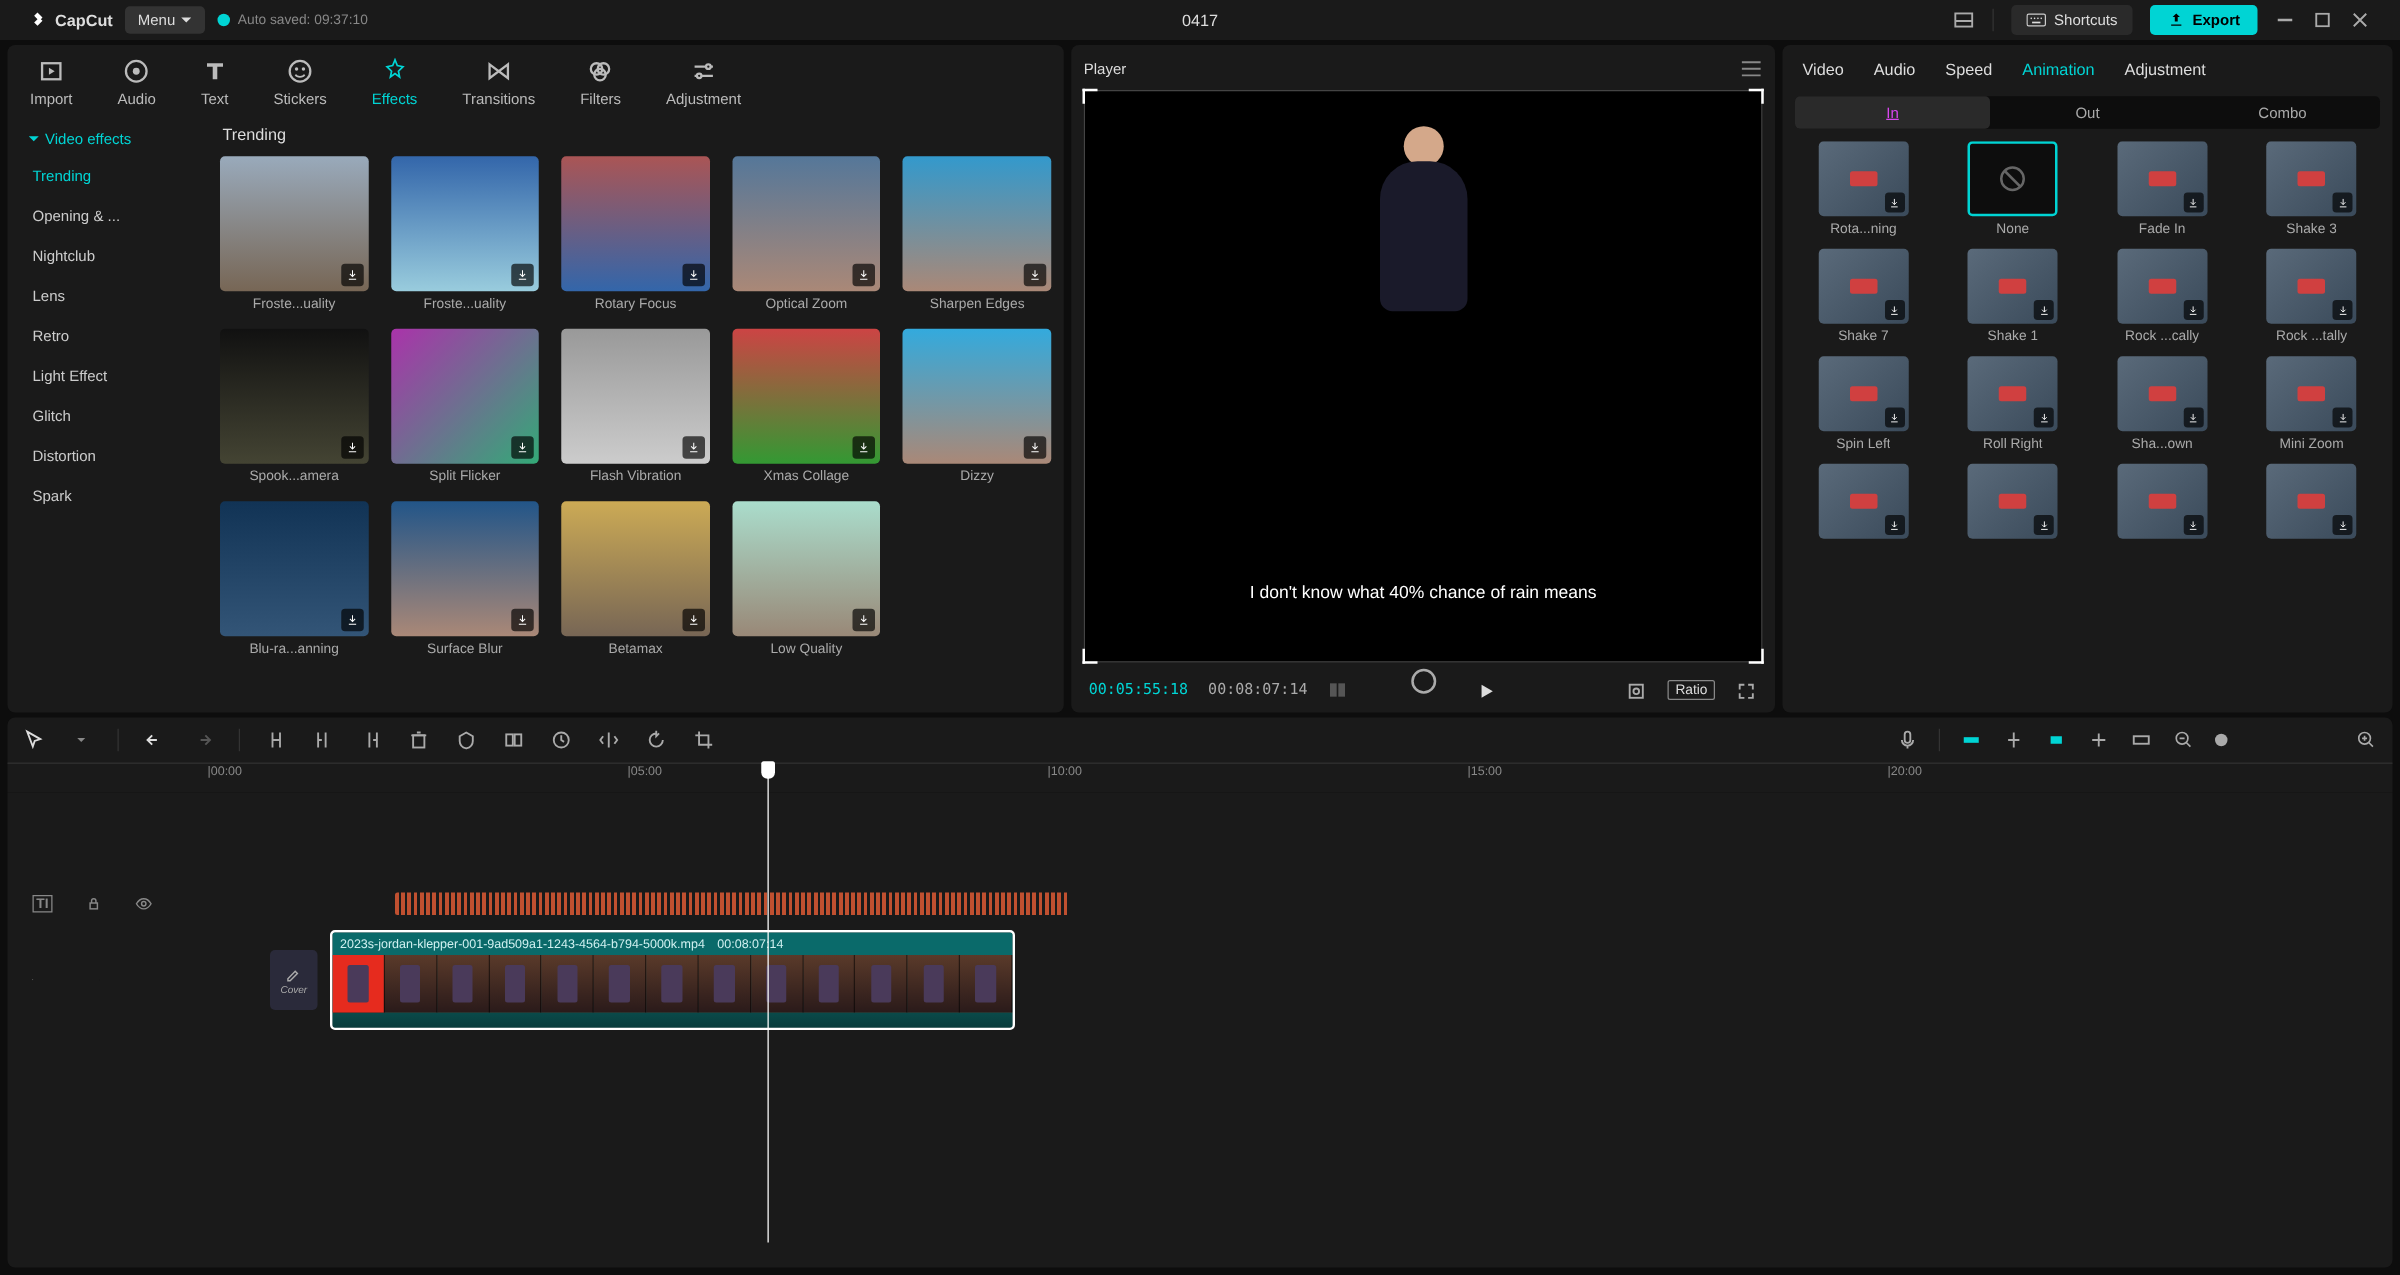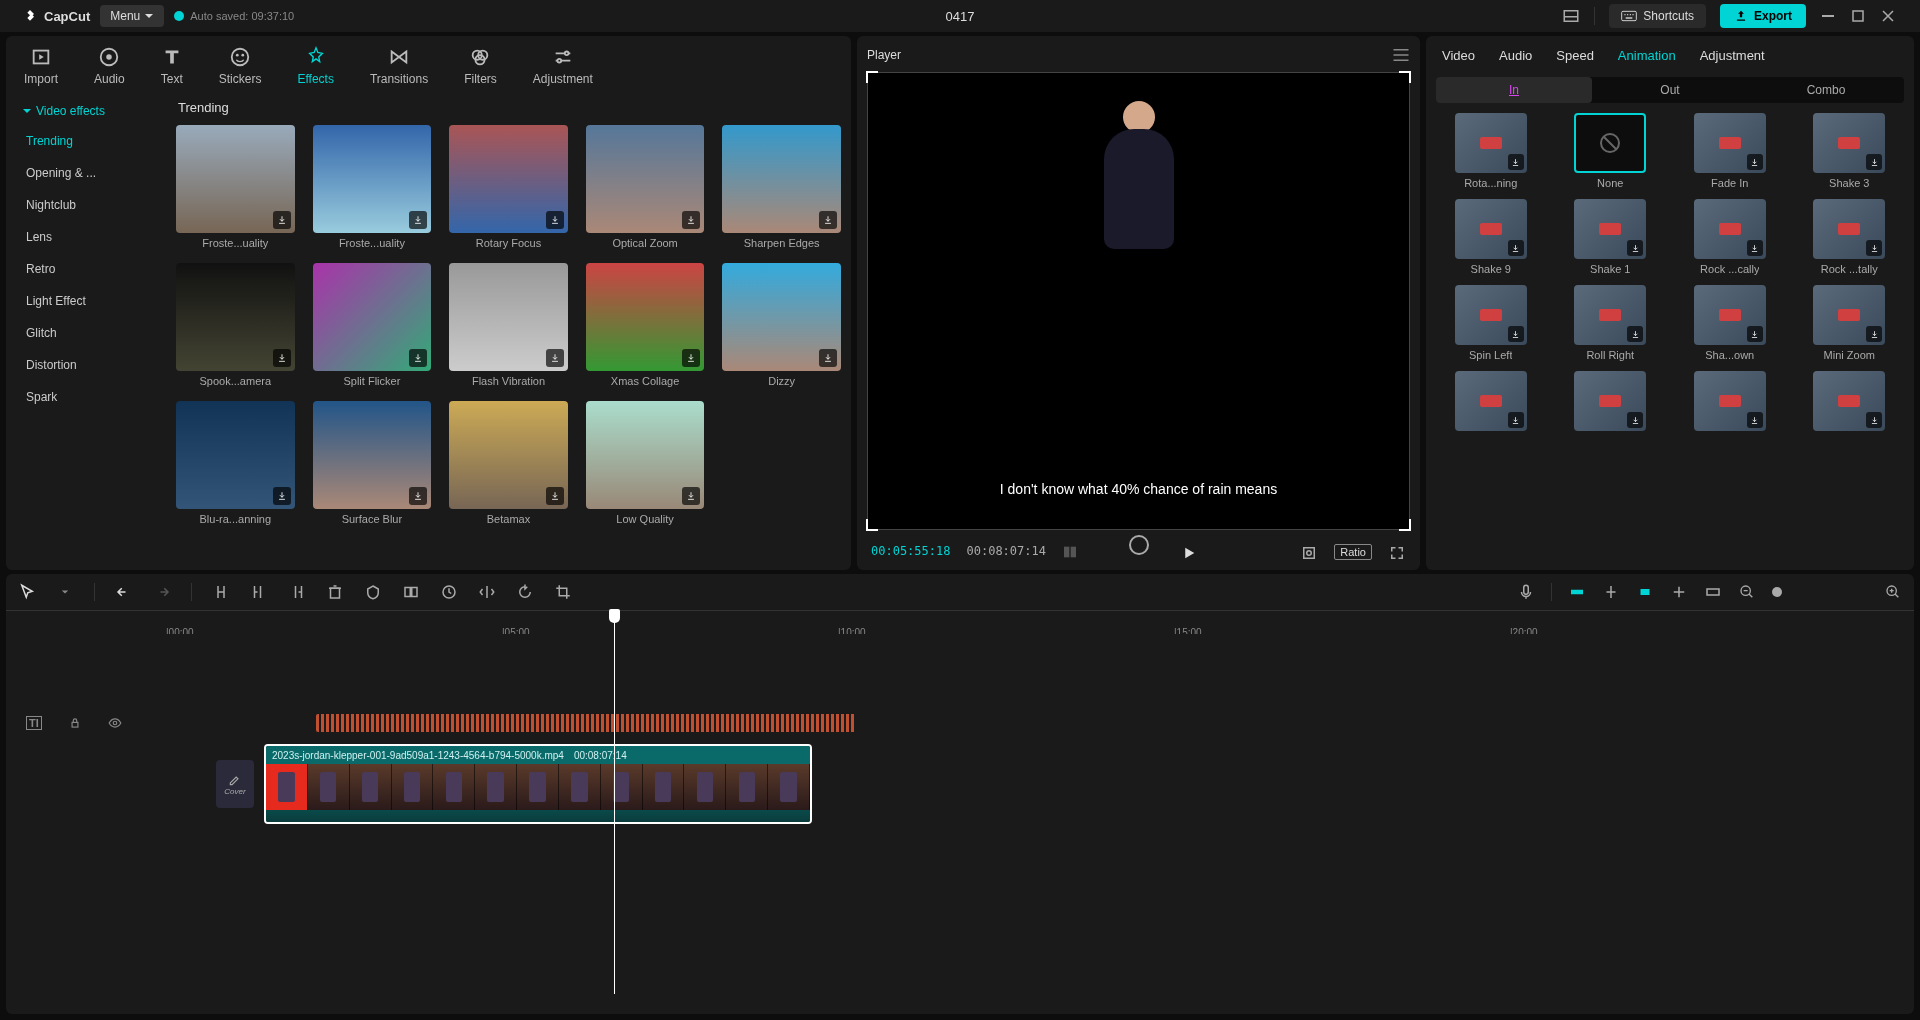--- a/index.html
+++ b/index.html
@@ -28,21 +28,21 @@
 .eff-item.active{color:#00d4d4;}
 .eff-grid-wrap{flex:1;padding:6px 10px;overflow:hidden;}
 .eff-title{font-size:13px;color:#ddd;margin:6px 2px 10px;}
 .eff-grid{display:grid;grid-template-columns:repeat(5,1fr);gap:14px 18px;}
 .ecard{display:flex;flex-direction:column;gap:4px;}
 .ethumb{width:100%;height:108px;background:linear-gradient(135deg,#4a5a7a,#a88a7a);border-radius:4px;position:relative;}
 .ethumb .dl{position:absolute;right:4px;bottom:4px;width:18px;height:18px;background:#000a;border-radius:3px;display:flex;align-items:center;justify-content:center;}
 .elabel{font-size:11px;color:#aaa;text-align:center;white-space:nowrap;overflow:hidden;text-overflow:ellipsis;}
 .player{flex:1;display:flex;flex-direction:column;padding:8px 10px;}
 .player-head{display:flex;justify-content:space-between;align-items:center;padding:4px 0 10px;}
-.preview{flex:1;background:#000;border:1px solid #444;position:relative;display:flex;align-items:flex-end;justify-content:center;padding-bottom:32px;}
+.preview{flex:1;background:#000;border:1px solid #444;position:relative;display:flex;align-items:flex-end;justify-content:center;padding-bottom:48px;}
 .preview-corner{position:absolute;width:12px;height:12px;border:2px solid #fff;}
 .pc-tl{top:-2px;left:-2px;border-right:none;border-bottom:none;}
 .pc-tr{top:-2px;right:-2px;border-left:none;border-bottom:none;}
 .pc-bl{bottom:-2px;left:-2px;border-right:none;border-top:none;}
 .pc-br{bottom:-2px;right:-2px;border-left:none;border-top:none;}
 .caption{color:#fff;font-size:14px;text-align:center;}
 .speaker{position:absolute;top:8px;bottom:60px;left:50%;transform:translateX(-50%);width:120px;display:flex;flex-direction:column;align-items:center;}
 .speaker .head{width:32px;height:32px;border-radius:50%;background:#d4a88a;margin-top:20px;}
 .speaker .body{width:70px;height:120px;background:#1a1a2a;border-radius:30px 30px 10px 10px;margin-top:-4px;}
 .sync-ic{position:absolute;bottom:-26px;left:50%;transform:translateX(-50%);width:20px;height:20px;border:2px solid #aaa;border-radius:50%;}
@@ -63,21 +63,21 @@
 .athumb{width:72px;height:60px;background:linear-gradient(135deg,#5a6a7a,#3a4a5a);border-radius:4px;position:relative;display:flex;align-items:center;justify-content:center;}
 .athumb.none{background:#0d0d0d;border:2px solid #00d4d4;}
 .athumb .dl{position:absolute;right:3px;bottom:3px;width:16px;height:16px;background:#000a;border-radius:3px;display:flex;align-items:center;justify-content:center;}
 .alabel{font-size:11px;color:#aaa;text-align:center;white-space:nowrap;overflow:hidden;text-overflow:ellipsis;max-width:72px;}
 .car{width:22px;height:12px;background:#d04040;border-radius:2px;}
 .toolbar{height:36px;background:#1a1a1a;display:flex;align-items:center;padding:0 12px;gap:20px;margin:4px 6px 0;border-radius:6px 6px 0 0;}
 .tbic{width:18px;height:18px;color:#aaa;cursor:pointer;display:flex;align-items:center;justify-content:center;}
 .tbic.dim{color:#555;}
 .tb-right{margin-left:auto;display:flex;gap:16px;align-items:center;}
 .ruler{height:24px;background:#1a1a1a;margin:0 6px;position:relative;border-top:1px solid #333;display:flex;align-items:center;padding-left:160px;}
-.rmark{position:absolute;font-size:10px;color:#888;top:16px;}
+.rmark{position:absolute;font-size:10px;color:#888;top:1px;}
 .playhead{position:absolute;top:0;bottom:-360px;width:1px;background:#fff;left:608px;z-index:10;}
 .playhead::before{content:'';position:absolute;top:-2px;left:-5px;width:11px;height:14px;background:#fff;border-radius:2px 2px 5px 5px;}
 .timeline{height:380px;background:#1a1a1a;margin:0 6px 6px;border-radius:0 0 6px 6px;position:relative;padding-top:76px;}
 .track{display:flex;align-items:center;height:26px;margin-bottom:6px;}
 .track-head{width:150px;display:flex;align-items:center;gap:26px;padding-left:20px;color:#888;}
 .track-head svg{width:14px;height:14px;}
 .text-track{margin-left:160px;height:18px;width:540px;background:repeating-linear-gradient(90deg,#c05030 0 3px,#1a1a1a 3px 5px);border-radius:2px;}
 .vtrack{display:flex;align-items:center;height:84px;}
 .cover{width:38px;height:48px;background:#2a2a3a;border-radius:4px;margin-left:110px;display:flex;flex-direction:column;align-items:center;justify-content:center;color:#aaa;font-size:8px;}
 .clip{margin-left:10px;width:548px;height:80px;border:2px solid #fff;border-radius:4px;background:#103838;overflow:hidden;position:relative;}
@@ -481,21 +481,21 @@
         </div>
         <div class="acard">
           <div class="athumb">
             <div class="car"></div>
             <div class="dl">
               <svg width="9" height="9" viewBox="0 0 24 24">
                 <path d="M12 3v12m-5-5l5 5 5-5M5 20h14" stroke="#fff" stroke-width="2" fill="none"></path>
               </svg>
             </div>
           </div>
-          <div class="alabel">Shake 9</div>
+          <div class="alabel">Shake 7</div>
         </div>
         <div class="acard">
           <div class="athumb">
             <div class="car"></div>
             <div class="dl">
               <svg width="9" height="9" viewBox="0 0 24 24">
                 <path d="M12 3v12m-5-5l5 5 5-5M5 20h14" stroke="#fff" stroke-width="2" fill="none"></path>
               </svg>
             </div>
           </div>

